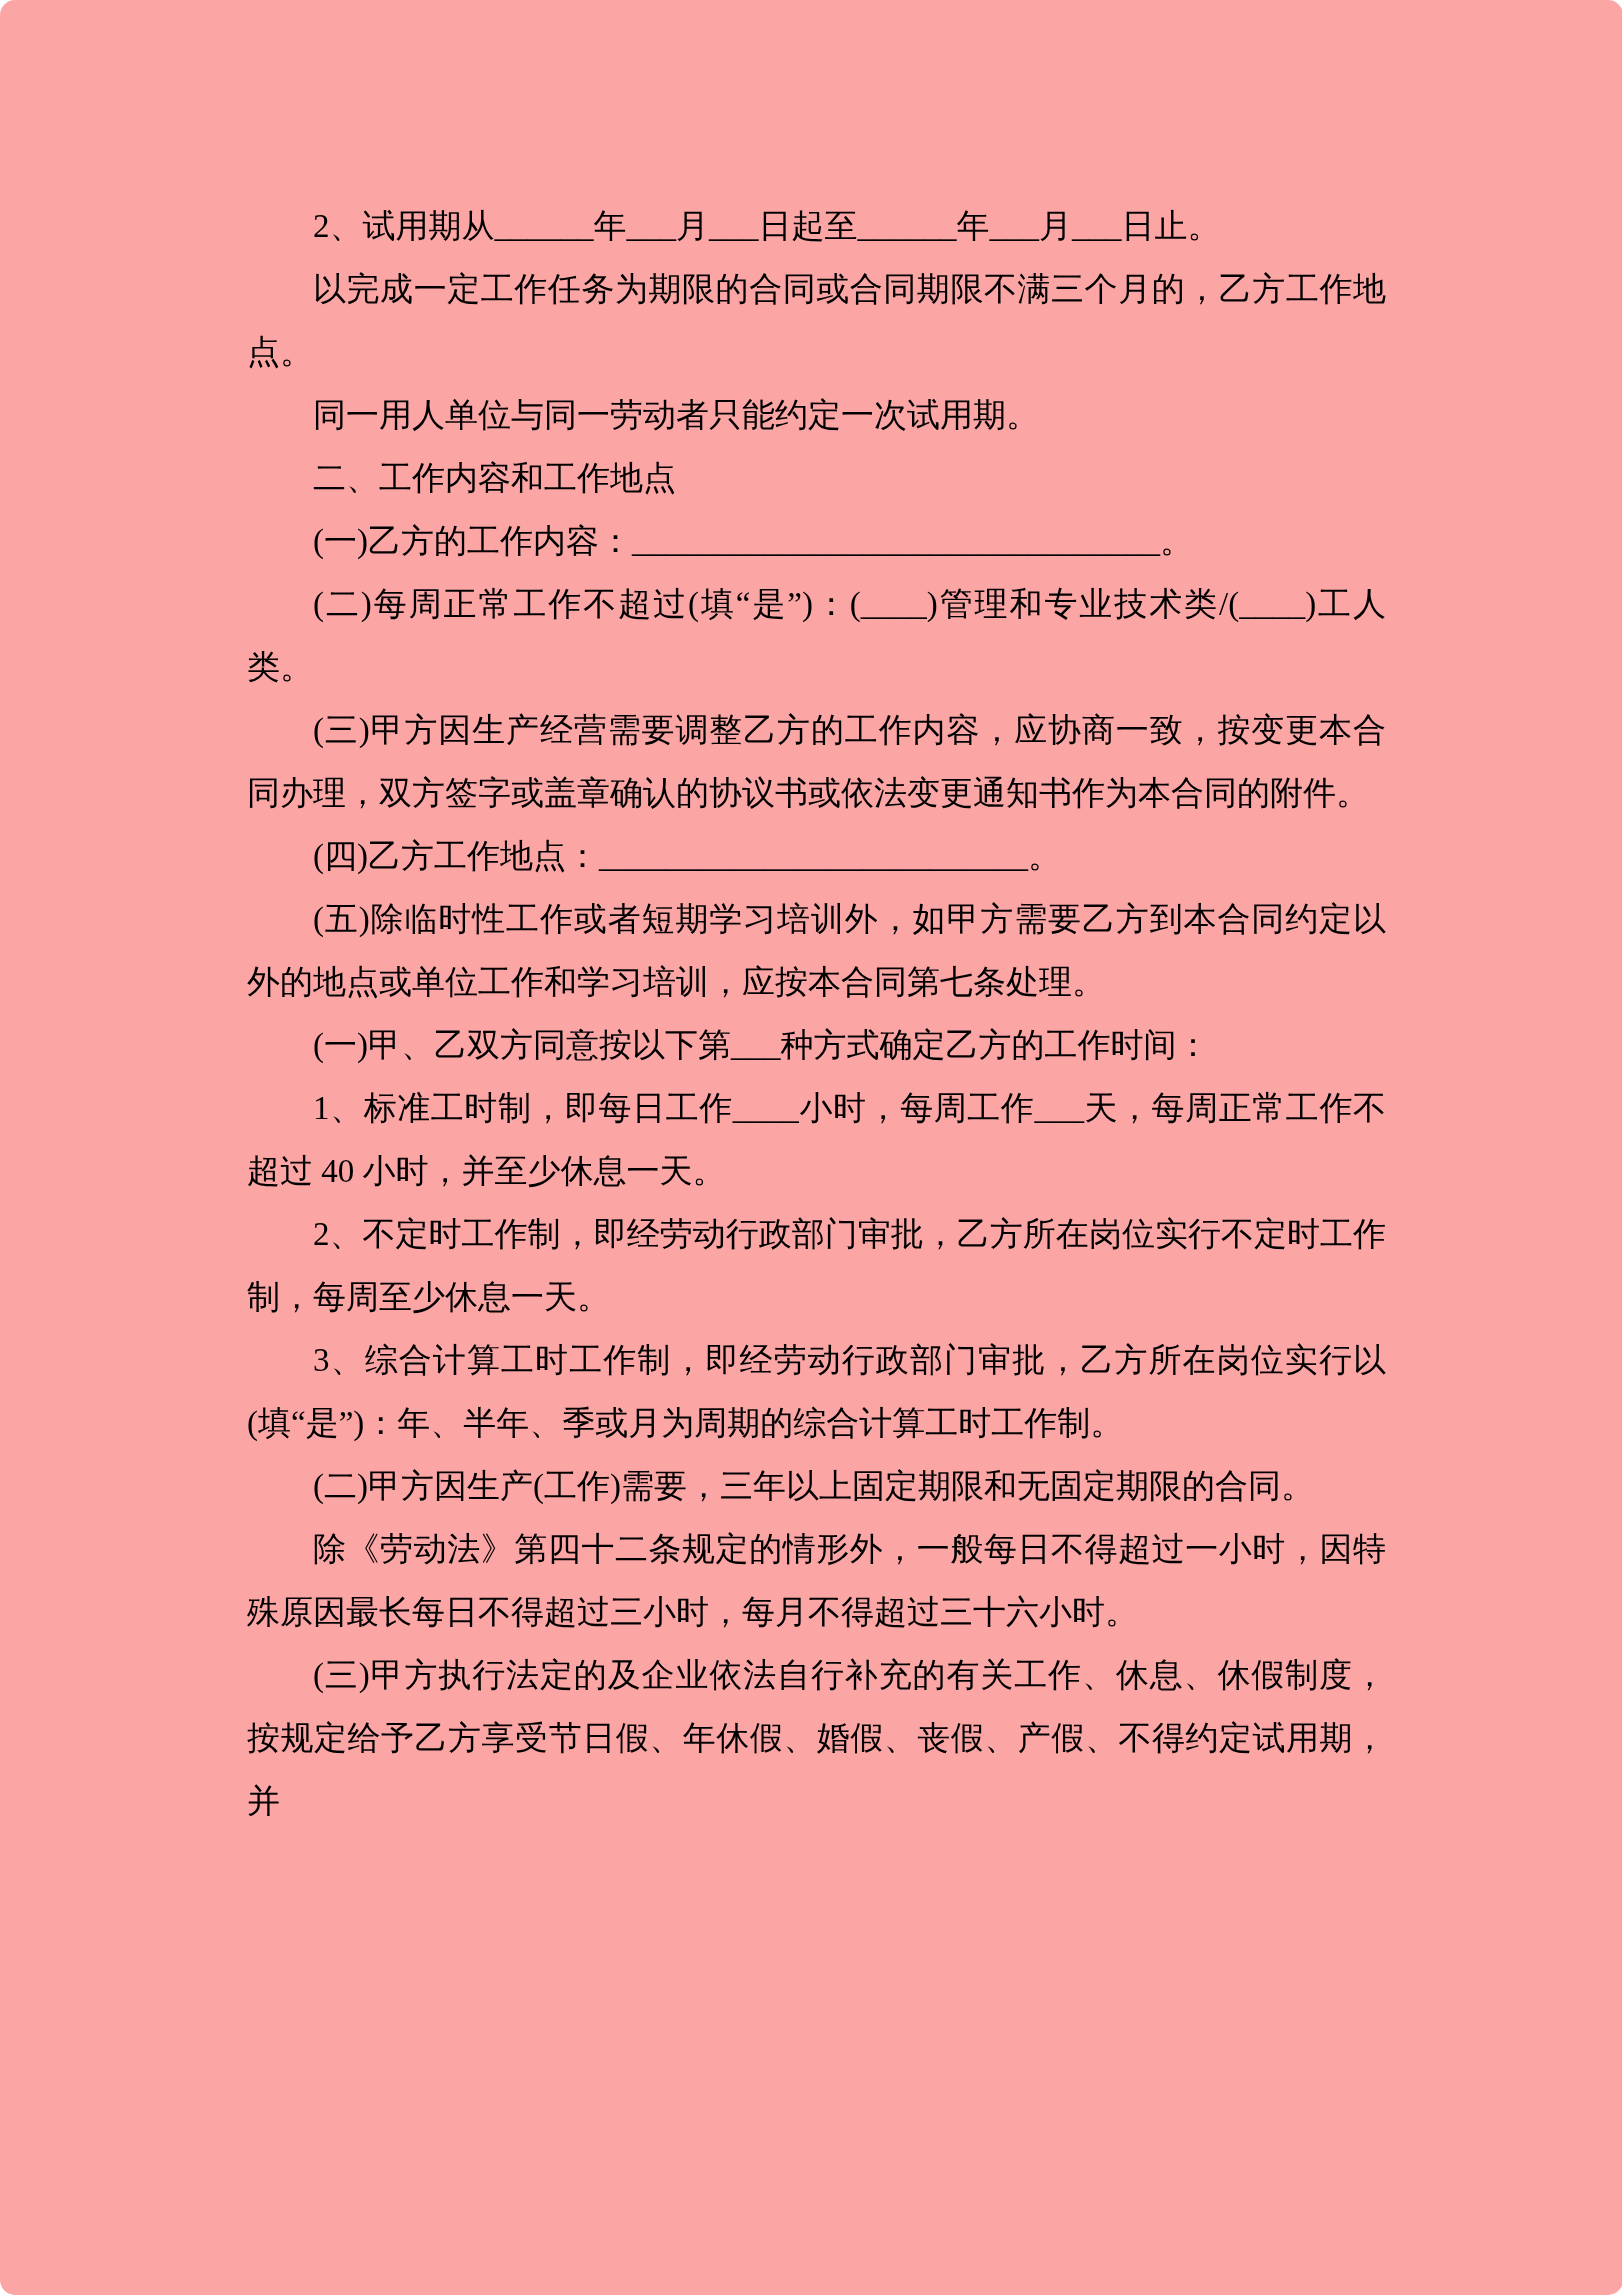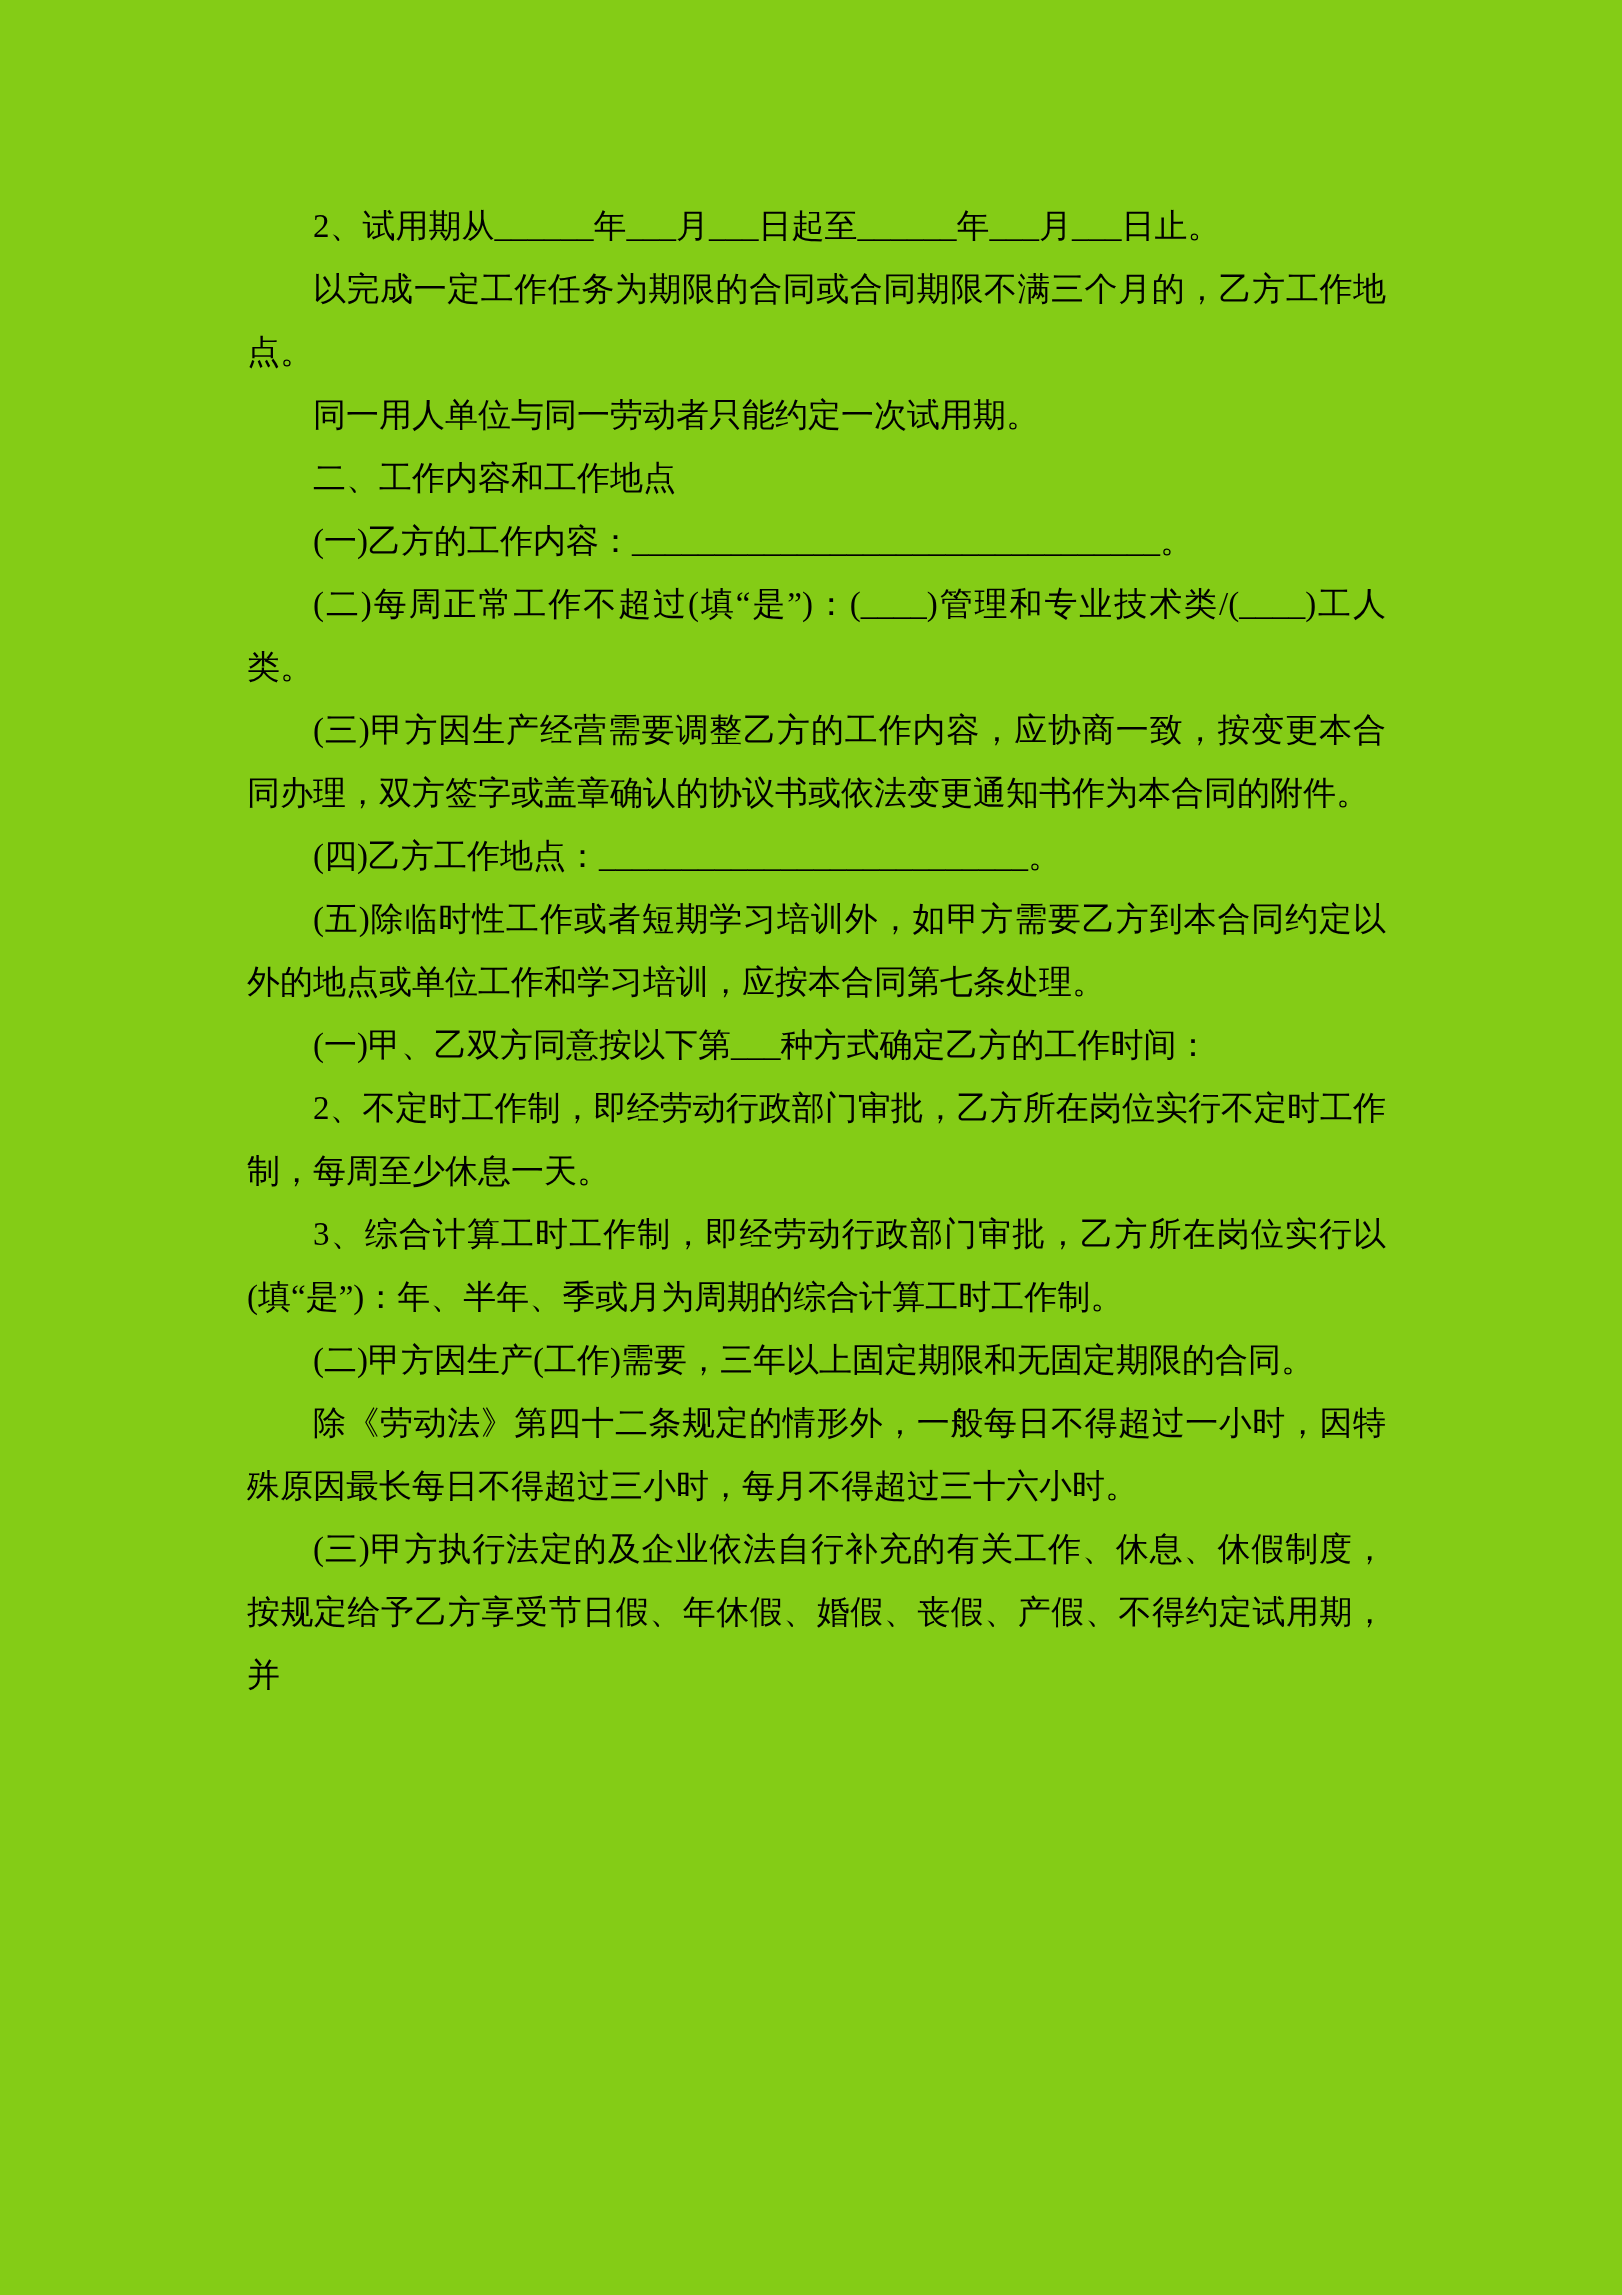--- a/index.html
+++ b/index.html
@@ -5,26 +5,27 @@
   html, body {
     margin: 0;
     padding: 0;
     background: #ffffff;
   }
   .page {
     position: relative;
     width: 1623px;
     height: 2295px;
     box-sizing: border-box;
-    background: #84cc16;
+    background: #fca5a5;
     padding: 195px 237px 0 247px;
     font-family: "Liberation Serif", "DejaVu Serif", serif;
     font-size: 33px;
     line-height: 63px;
     color: #000000;
+    border-radius: 15px;
   }
   .para {
     margin: 0;
     text-indent: 2em;
     text-align: justify;
     word-break: break-all;
   }
 </style>
 </head>
 <body>
@@ -33,19 +34,20 @@
   <p class="para">2、试用期从______年___月___日起至______年___月___日止。</p>
   <p class="para">以完成一定工作任务为期限的合同或合同期限不满三个月的，乙方工作地点。</p>
   <p class="para">同一用人单位与同一劳动者只能约定一次试用期。</p>
   <p class="para">二、工作内容和工作地点</p>
   <p class="para">(一)乙方的工作内容：________________________________。</p>
   <p class="para">(二)每周正常工作不超过(填“是”)：(____)管理和专业技术类/(____)工人类。</p>
   <p class="para">(三)甲方因生产经营需要调整乙方的工作内容，应协商一致，按变更本合同办理，双方签字或盖章确认的协议书或依法变更通知书作为本合同的附件。</p>
   <p class="para">(四)乙方工作地点：__________________________。</p>
   <p class="para">(五)除临时性工作或者短期学习培训外，如甲方需要乙方到本合同约定以外的地点或单位工作和学习培训，应按本合同第七条处理。</p>
   <p class="para">(一)甲、乙双方同意按以下第___种方式确定乙方的工作时间：</p>
+  <p class="para">1、标准工时制，即每日工作____小时，每周工作___天，每周正常工作不超过 40 小时，并至少休息一天。</p>
   <p class="para">2、不定时工作制，即经劳动行政部门审批，乙方所在岗位实行不定时工作制，每周至少休息一天。</p>
   <p class="para">3、综合计算工时工作制，即经劳动行政部门审批，乙方所在岗位实行以(填“是”)：年、半年、季或月为周期的综合计算工时工作制。</p>
   <p class="para">(二)甲方因生产(工作)需要，三年以上固定期限和无固定期限的合同。</p>
   <p class="para">除《劳动法》第四十二条规定的情形外，一般每日不得超过一小时，因特殊原因最长每日不得超过三小时，每月不得超过三十六小时。</p>
   <p class="para">(三)甲方执行法定的及企业依法自行补充的有关工作、休息、休假制度，按规定给予乙方享受节日假、年休假、婚假、丧假、产假、不得约定试用期，并</p>
 </div>
 
 
 </body></html>

